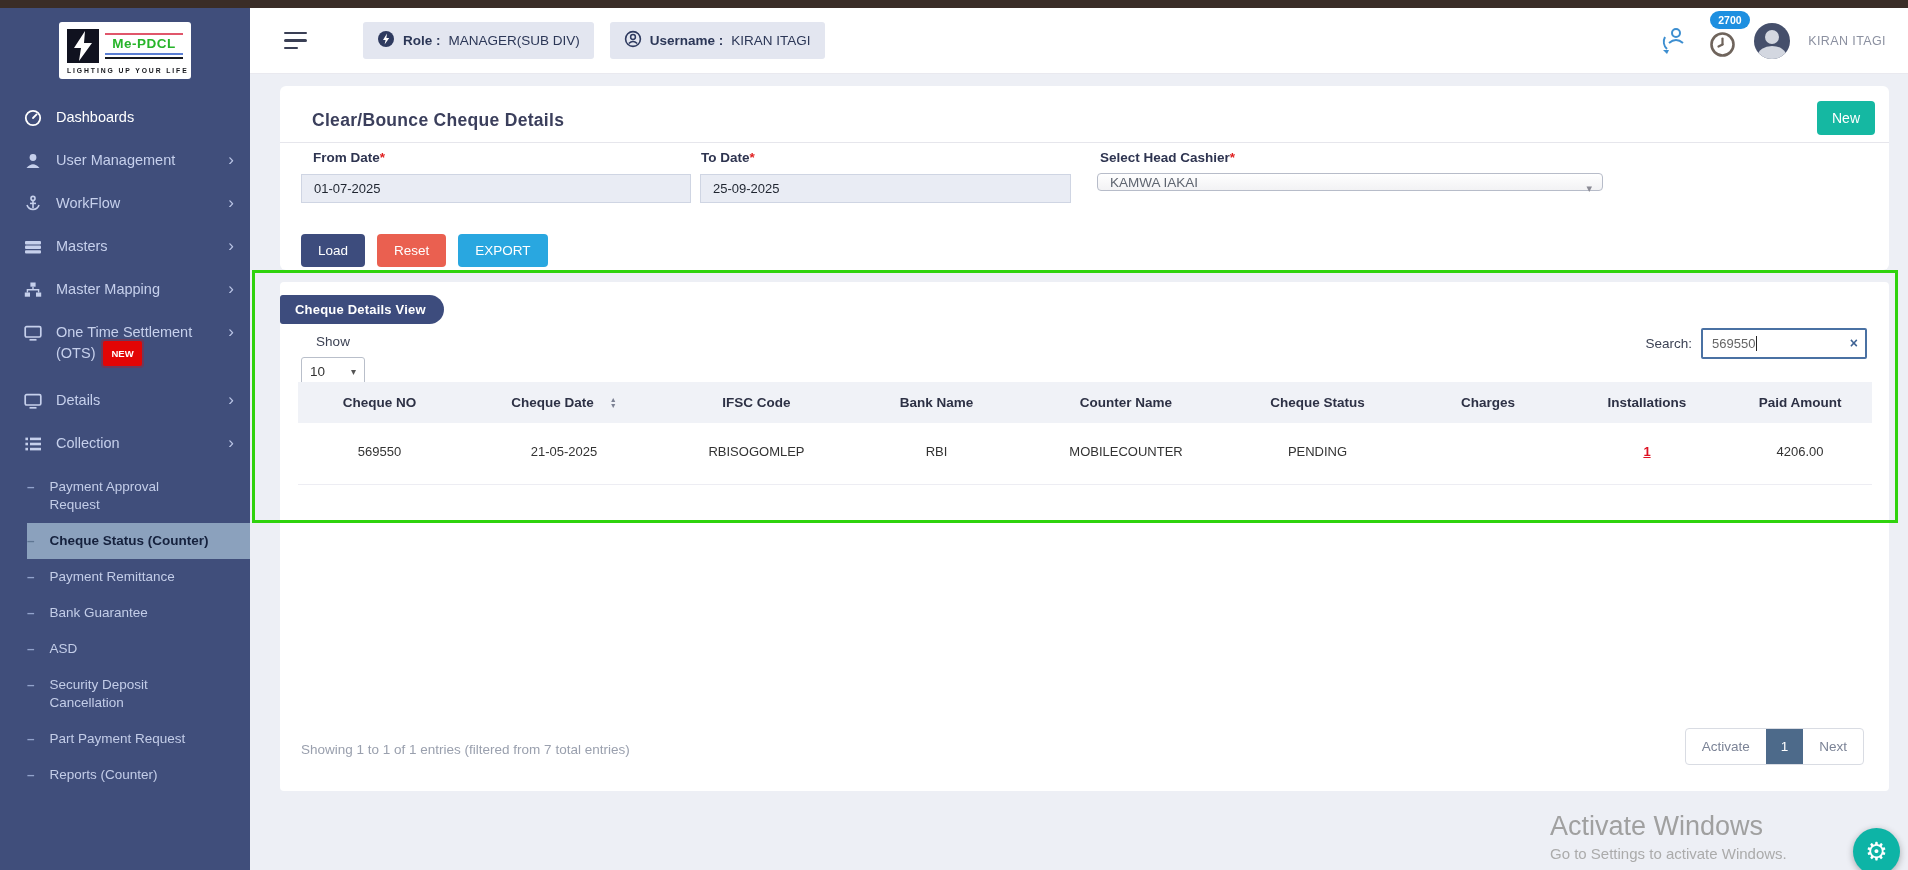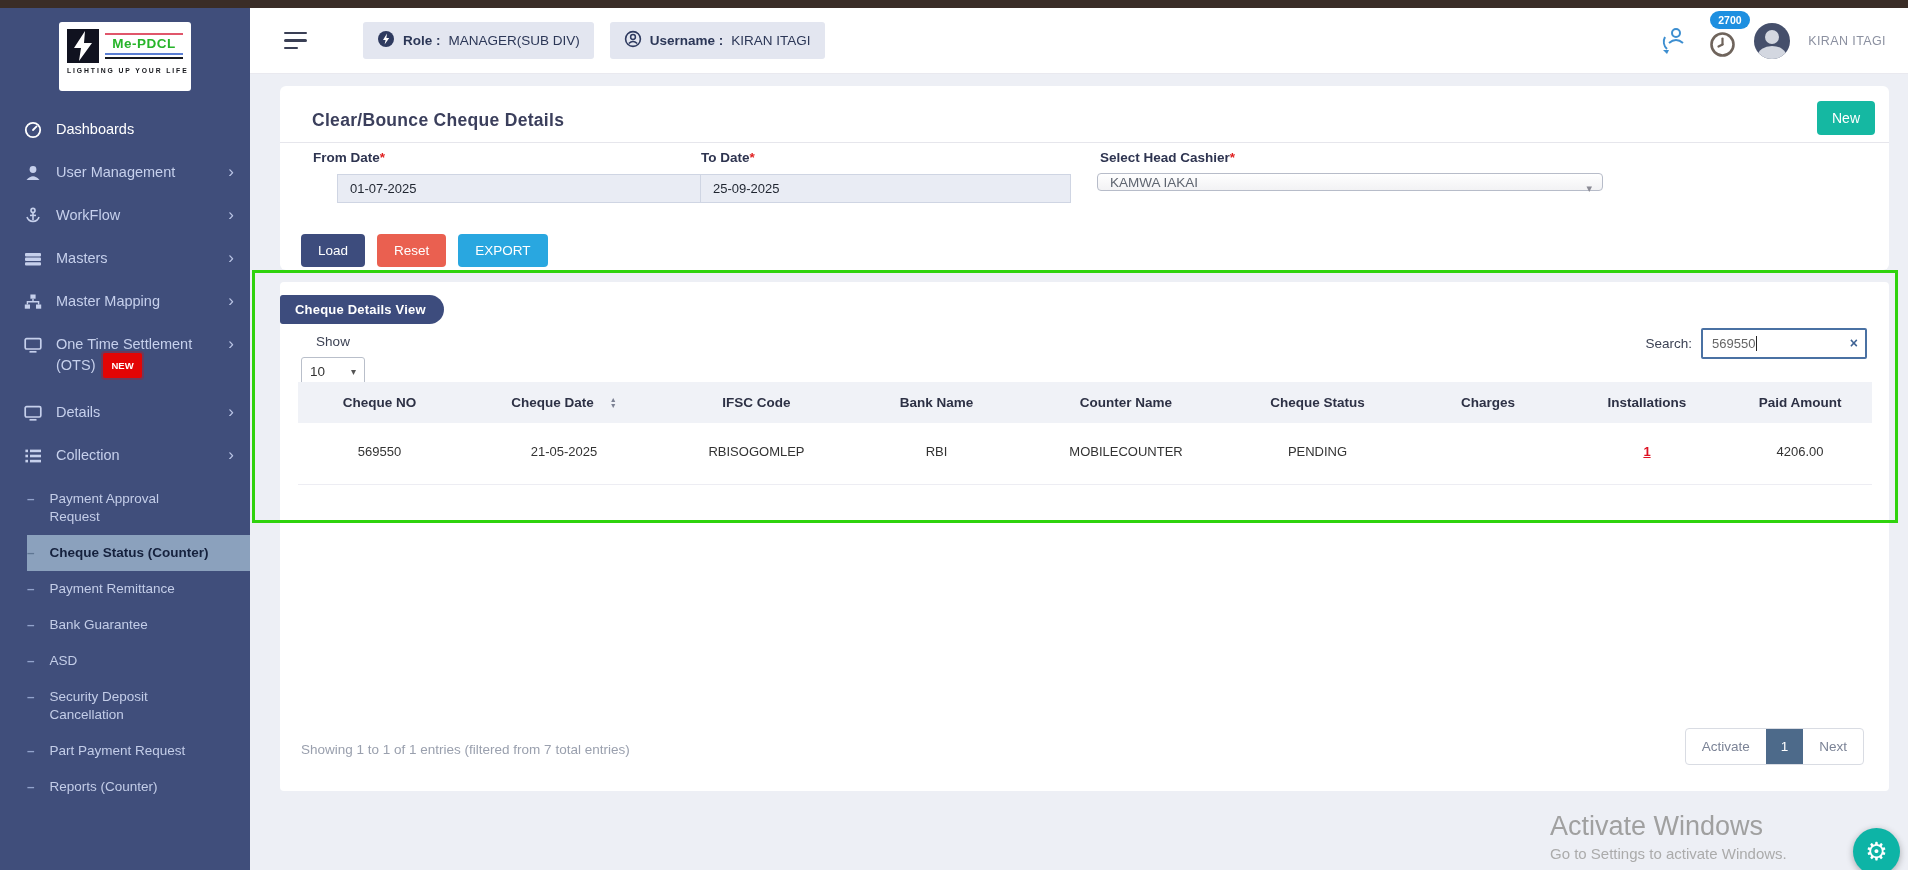--- a/index.html
+++ b/index.html
@@ -4,21 +4,21 @@
 <style>
   * { margin:0; padding:0; box-sizing:border-box; }
   body { background:#d8d8d8; font-family:"Liberation Sans", sans-serif; }
   #app { position:relative; width:1908px; height:870px; background:#edeff5; overflow:hidden; }
 
   
   .topstrip { position:absolute; left:0; top:0; width:1908px; height:8px; background:#3a2d27; }
 
   
   .sidebar { position:absolute; left:0; top:8px; width:250px; height:862px; background:var(--sidebar,#404e7b); overflow:hidden; }
-  .logo-box { width:132px; margin:14px auto 17px; background:#fff; border-radius:3px; padding:7px 8px 17px; }
+  .logo-box { width:132px; margin:14px auto 17px; background:#fff; border-radius:3px; padding:7px 8px 5px; }
   .logo-row { display:flex; gap:6px; align-items:center; }
   .logo-mark { width:32px; height:34px; background:#10121f; position:relative; flex:0 0 auto; }
   .logo-mark svg { position:absolute; left:0; top:0; }
   .logo-lines { flex:1; display:flex; flex-direction:column; gap:2px; }
   .l-red { height:2px; background:#e0566b; }
   .l-blue{ height:2px; background:#5b7fd4; }
   .l-black{ height:2px; background:#16181d; }
   .brand { color:#27b42a; font-weight:bold; font-size:13.5px; letter-spacing:.5px; line-height:14px; text-align:center; }
   .tagline { margin-top:4px; font-size:6.8px; font-weight:bold; letter-spacing:1.9px; color:#15171c; text-align:center; white-space:nowrap; }
 
@@ -311,21 +311,21 @@
 
   <div class="card1">
     <div class="pg-title">Clear/Bounce Cheque Details</div>
     <button class="new-btn">New</button>
     <div class="c1-div"></div>
 
     <div class="flabel" style="left:33px;"><span>From Date</span><span class="req">*</span></div>
     <div class="flabel" style="left:421px;"><span>To Date</span><span class="req">*</span></div>
     <div class="flabel" style="left:820px;"><span>Select Head Cashier</span><span class="req">*</span></div>
 
-    <div class="inp" style="left:21px; width:390px;margin-left:36px;">
+    <div class="inp" style="left:21px; width:390px;">
         <span>01-07-2025</span>
       </div>
     <div class="inp" style="left:420px; width:371px;">
         <span>25-09-2025</span>
       </div>
     <div class="sel" style="left:817px; width:506px;">
       <span>KAMWA IAKAI</span>
       <span class="caret">▾</span>
     </div>
 

